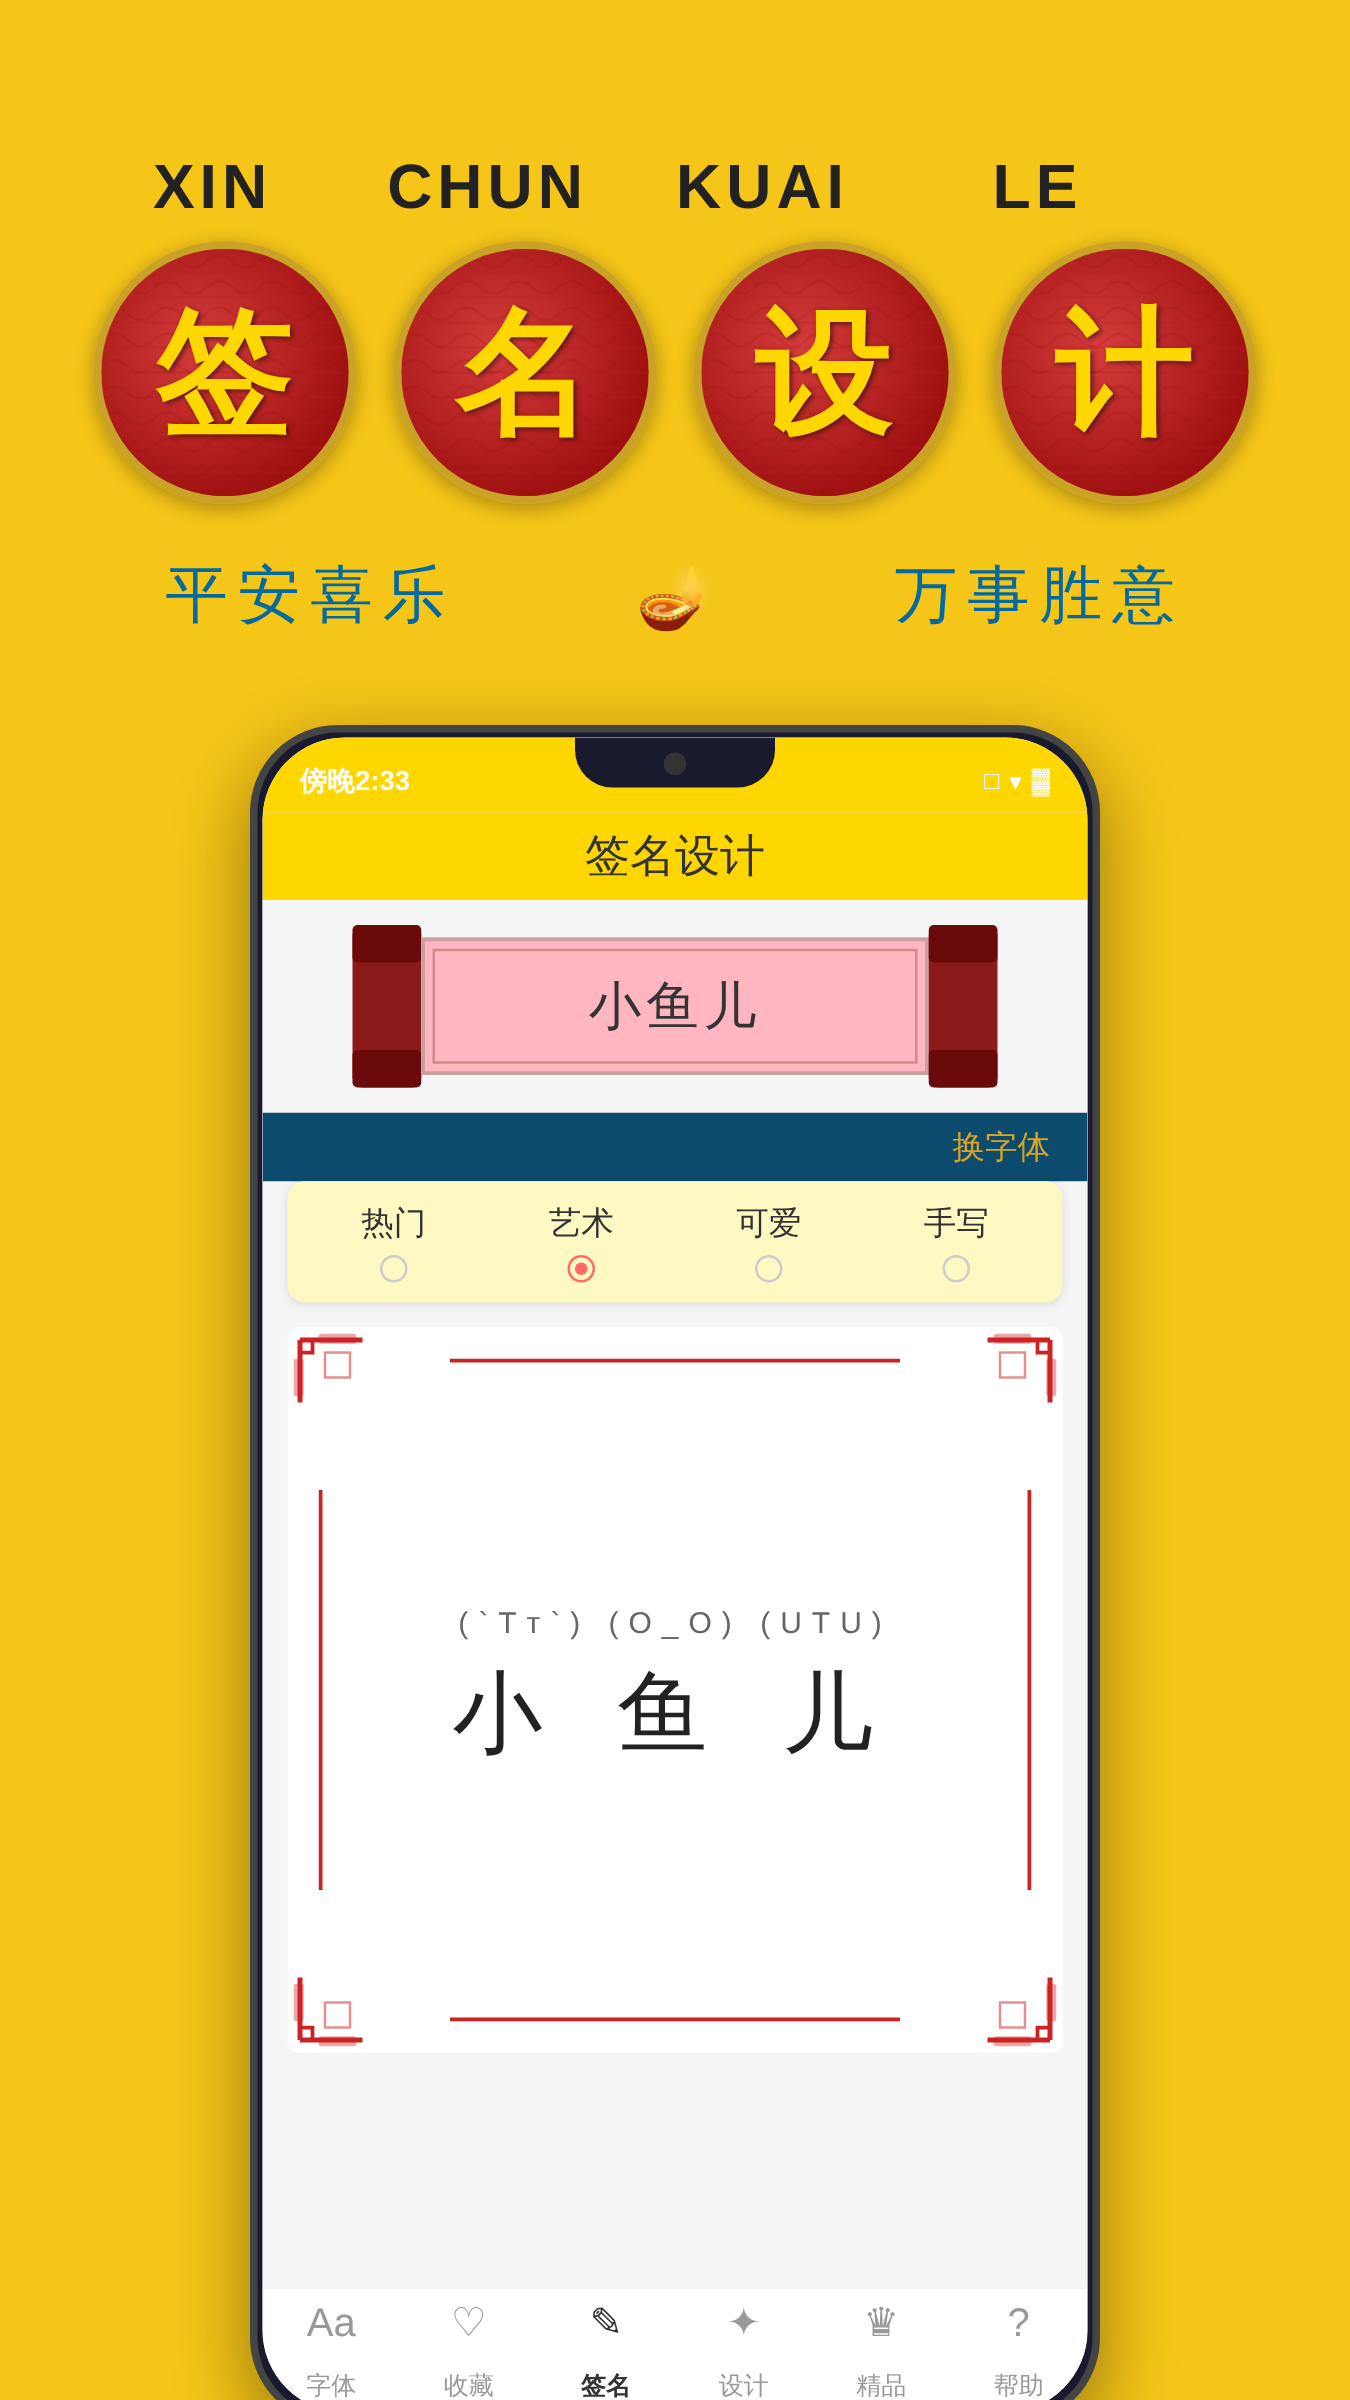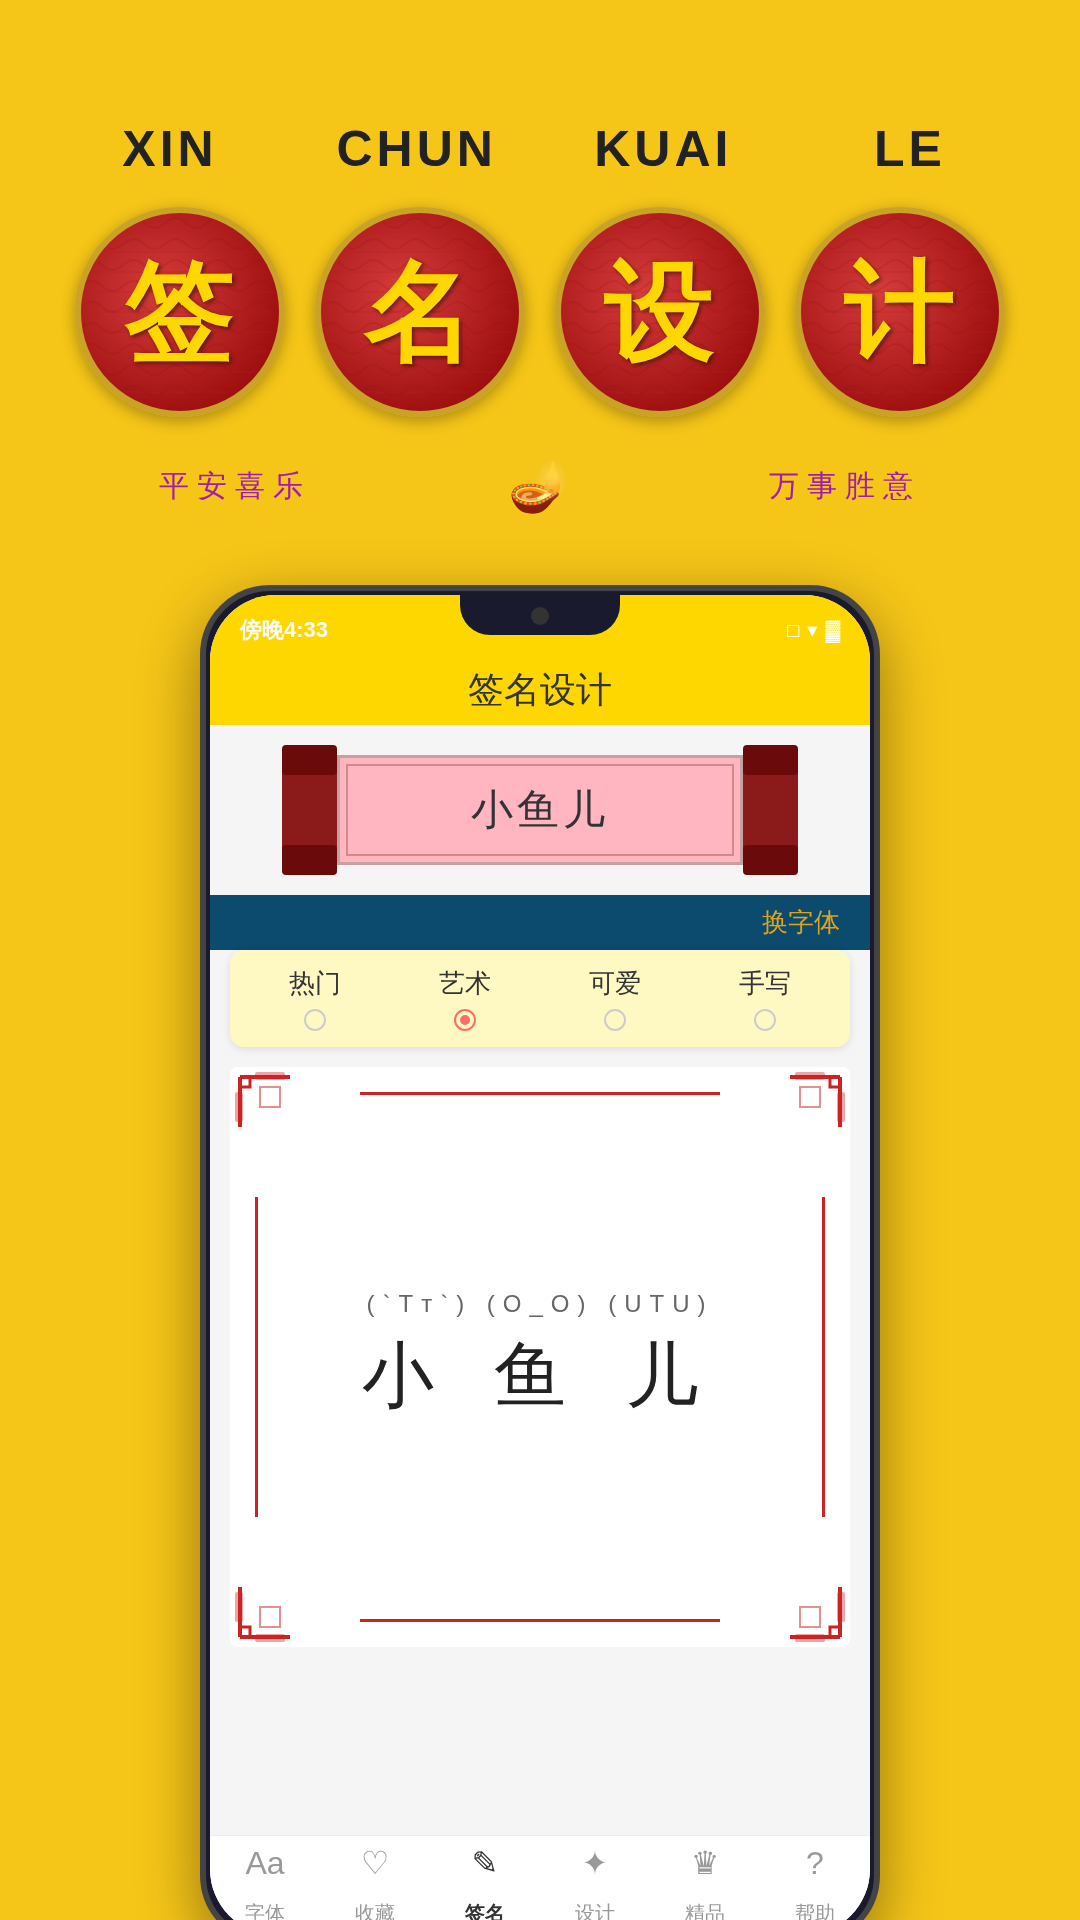--- a/index.html
+++ b/index.html
@@ -17,23 +17,23 @@
     .top-section {
       width: 100%;
       padding: 120px 60px 40px;
       display: flex;
       flex-direction: column;
       align-items: center;
     }
 
     .pinyin-row {
       display: flex;
-      justify-content: space-between;
+      justify-content: flex-start;
       width: 100%;
-      margin-bottom: 29px;
+      margin-bottom: 15px;
     }
 
     .pinyin-label {
       font-size: 50px;
       font-weight: bold;
       color: #222;
       letter-spacing: 4px;
       width: 220px;
       text-align: center;
     }
@@ -84,22 +84,22 @@
 
     .subtitle-row {
       display: flex;
       justify-content: space-around;
       align-items: center;
       width: 100%;
       margin-top: 10px;
     }
 
     .subtitle-text {
-      font-size: 30px;
-      color: #a21caf;
+      font-size: 50px;
+      color: #0369a1;
       letter-spacing: 8px;
     }
 
     .subtitle-icon {
       font-size: 50px;
       color: #8B6914;
     }
 
     
     .phone-section {
@@ -542,21 +542,21 @@
 
 <div class="phone-section">
   <div class="phone-mockup">
     <div class="phone-inner">
 
       <div class="phone-notch">
         <div class="camera-dot"></div>
       </div>
 
       <div class="status-bar">
-        <span class="status-time">傍晚4:33</span>
+        <span class="status-time">傍晚2:33</span>
         <div class="status-icons">
           <span>□</span>
           <span>▾</span>
           <span>▓</span>
         </div>
       </div>
 
       <div class="app-header">
         <span class="app-title">签名设计</span>
       </div>

